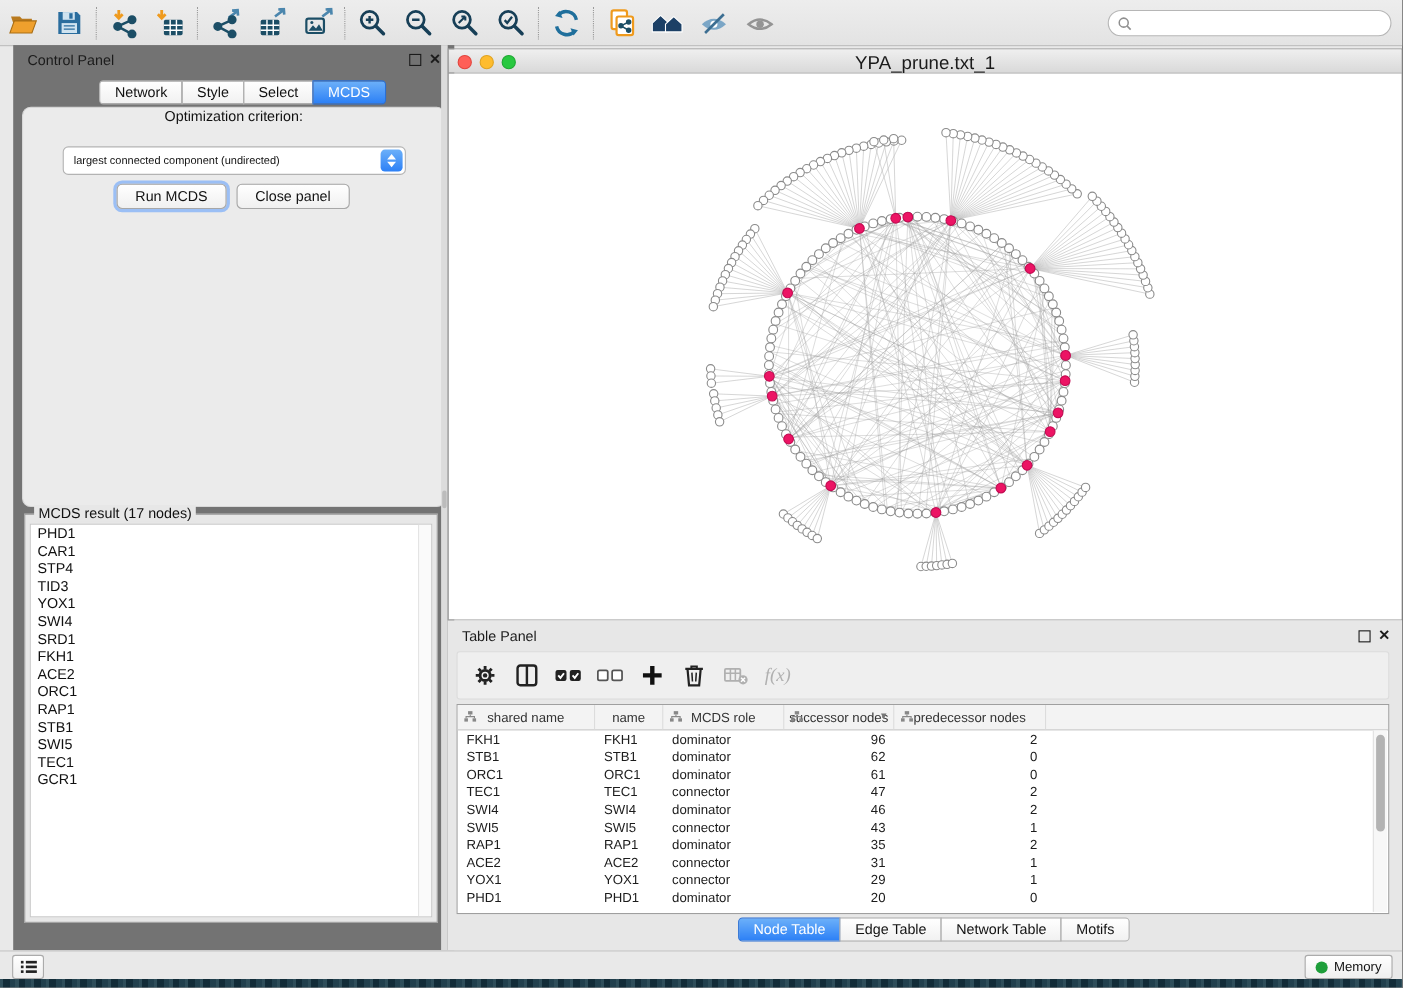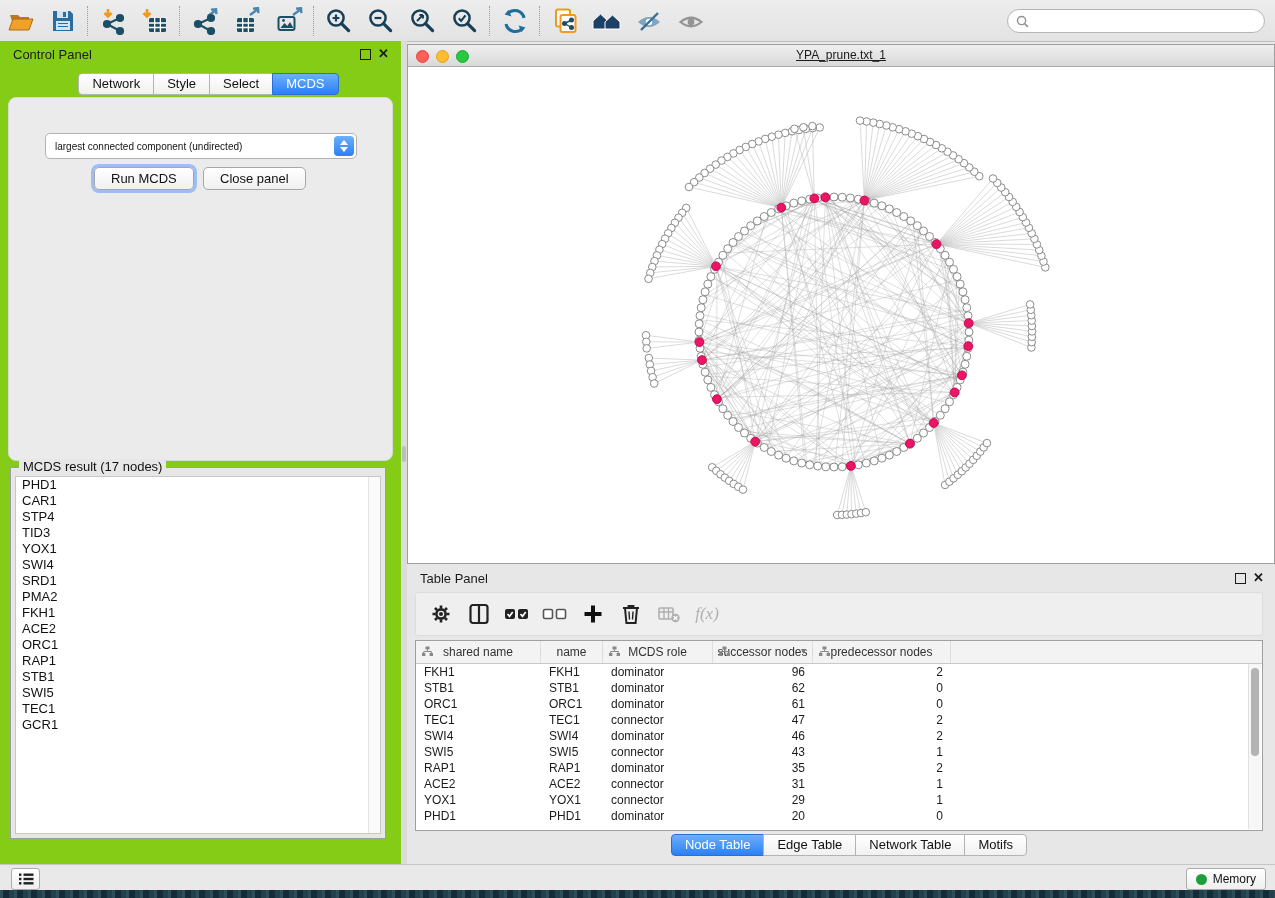--- a/index.html
+++ b/index.html
@@ -6,21 +6,21 @@
   #app{position:relative;width:1275px;height:898px;background:#e9e9e9;font-family:"Liberation Sans",sans-serif;overflow:hidden;}
   
   #toolbar{position:absolute;left:0;top:0;width:1275px;height:41px;background:linear-gradient(#ededed,#e3e3e3);border-bottom:1px solid #bdbdbd;display:flex;align-items:center;}
   .tbtn{width:42px;height:36px;display:flex;align-items:center;justify-content:center;}
   .tsep{width:1px;height:30px;margin:0 3px;border-left:1px dotted #9b9b9b;}
   #searchbox{position:absolute;right:10px;top:9px;width:240px;height:22px;background:#fff;border:1px solid #b6b6b6;border-radius:12px;display:flex;align-items:center;padding:0 8px;}
   #searchbox input{border:none;outline:none;flex:1;font:12px "Liberation Sans",sans-serif;background:transparent;margin-left:5px;}
   
   #main{position:absolute;left:0;top:41px;width:1275px;height:823px;}
   
-  #control-panel{position:absolute;left:0;top:0;width:401px;height:823px;background:#84cc16;}
+  #control-panel{position:absolute;left:12px;top:0;width:401px;height:823px;background:#737373;}
   .panel-head{position:absolute;left:0;top:3px;width:100%;height:22px;}
   .panel-title{position:absolute;left:13px;top:3px;font-size:13px;color:#1b1b1b;}
   .float-ico{position:absolute;width:9px;height:9px;border:1.6px solid #1b1b1b;top:5px;}
   .close-ico{position:absolute;top:2px;font-size:13px;font-weight:bold;color:#1b1b1b;}
   .seg{display:flex;}
   .seg .tab{height:20px;line-height:20px;padding:0 13px;font-size:13px;color:#111;background:linear-gradient(#ffffff,#f1f1f1);border:1px solid #b3b3b3;margin-left:-1px;text-align:center;}
   .seg .tab:first-child{border-radius:4px 0 0 4px;margin-left:16px;}
   .seg .tab:last-child{border-radius:0 4px 4px 0;}
   .seg .tab.sel{background:linear-gradient(#6cb0f9,#2c80f6);border-color:#2a6fd4;color:#fff;}
   #cp-tabs{position:absolute;top:32px;left:0;width:100%;display:flex;justify-content:center;}
@@ -40,21 +40,21 @@
   #mcds-list .item{font-size:13px;color:#111;padding-left:6px;height:16px;line-height:16px;}
   #mcds-scroll{position:absolute;right:0;top:0;bottom:0;width:11px;background:#fafafa;border-left:1px solid #e4e4e4;}
   
   #v-split{position:absolute;left:401px;top:0;width:6px;height:823px;background:#dcdcdc;}
   #v-split .grab{position:absolute;left:1px;top:405px;width:4px;height:16px;background:#bcbcbc;border-radius:2px;}
   
   #right{position:absolute;left:407px;top:0;width:868px;height:823px;}
   #net-frame{position:absolute;left:0;top:3px;width:868px;height:520px;border:1px solid #9f9f9f;box-sizing:border-box;}
   #net-title{height:21px;background:linear-gradient(#efefef,#d9d9d9);border-bottom:1px solid #ababab;position:relative;}
   .light{position:absolute;top:5px;width:11px;height:11px;border-radius:50%;}
-  #net-title .t{position:absolute;left:0;right:0;top:3px;text-align:center;font-size:12px;color:#1a1a1a;text-decoration:underline;}
+  #net-title .t{position:absolute;left:0;right:0;top:3px;text-align:center;font-size:17px;color:#1a1a1a;}
   #net-canvas{position:absolute;left:0;top:22px;width:866px;height:496px;background:#fff;}
   
   #table-panel{position:absolute;left:0;top:523px;width:868px;height:300px;background:#e7e7e7;}
   #tp-toolbar{position:absolute;left:8px;top:28px;width:848px;height:44px;background:#efefef;border:1px solid #dcdcdc;border-radius:3px;display:flex;align-items:center;padding-left:6px;box-sizing:border-box;}
   .tpbtn{width:38px;height:36px;display:flex;align-items:center;justify-content:center;}
   #tbl{position:absolute;left:8px;top:76px;width:848px;height:191px;background:#fff;border:1px solid #9f9f9f;box-sizing:border-box;overflow:hidden;}
   #tbl-head{display:flex;height:22px;background:#f3f3f3;border-bottom:1px solid #c9c9c9;}
   .hcell{display:flex;align-items:center;justify-content:center;position:relative;border-right:1px solid #dcdcdc;font-size:12px;color:#333;box-sizing:border-box;}
   .hcell .sm-ico{position:absolute;left:6px;top:5px;}
   .hcell .chev{position:absolute;right:6px;top:4px;color:#777;font-size:10px;}
@@ -226,41 +226,41 @@
         <span class="float-ico" style="left:360px"></span>
         <span class="close-ico" style="left:378px">✕</span>
       </div>
       <div id="cp-tabs" class="seg">
           <span class="tab">Network</span>
           <span class="tab">Style</span>
           <span class="tab">Select</span>
           <span class="tab sel">MCDS</span>
         </div>
       <div id="cp-content"></div>
+      <div id="opt-label">Optimization criterion:</div>
       <div id="criterion">
         <span class="val">largest connected component (undirected)</span>
         <span class="stepper">
             <span class="arr-up"></span>
             <span class="arr-dn"></span>
           </span>
       </div>
       <button class="pbtn" id="run-btn">Run MCDS</button>
       <button class="pbtn" id="closep-btn">Close panel</button>
       <div id="mcds-box">
         <span id="mcds-label">MCDS result (17 nodes)</span>
         <div id="mcds-list">
           <div id="mcds-scroll"></div>
         <div class="item">PHD1</div>
             <div class="item">CAR1</div>
             <div class="item">STP4</div>
             <div class="item">TID3</div>
             <div class="item">YOX1</div>
             <div class="item">SWI4</div>
             <div class="item">SRD1</div>
-            <div class="item">PMA2</div>
             <div class="item">FKH1</div>
             <div class="item">ACE2</div>
             <div class="item">ORC1</div>
             <div class="item">RAP1</div>
             <div class="item">STB1</div>
             <div class="item">SWI5</div>
             <div class="item">TEC1</div>
             <div class="item">GCR1</div>
           </div>
       </div>

